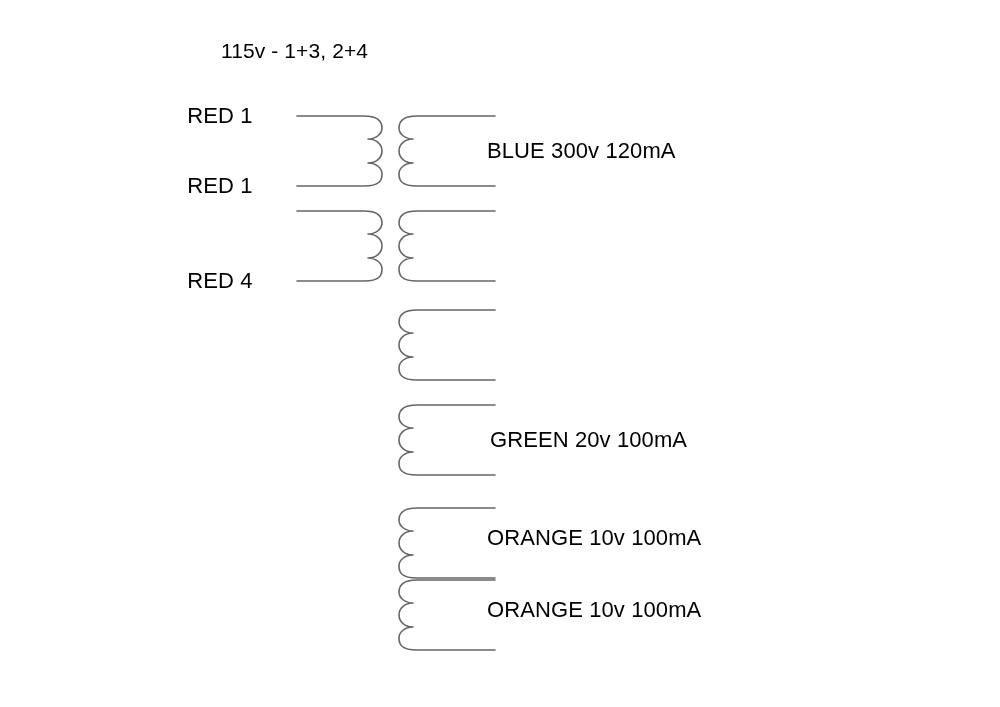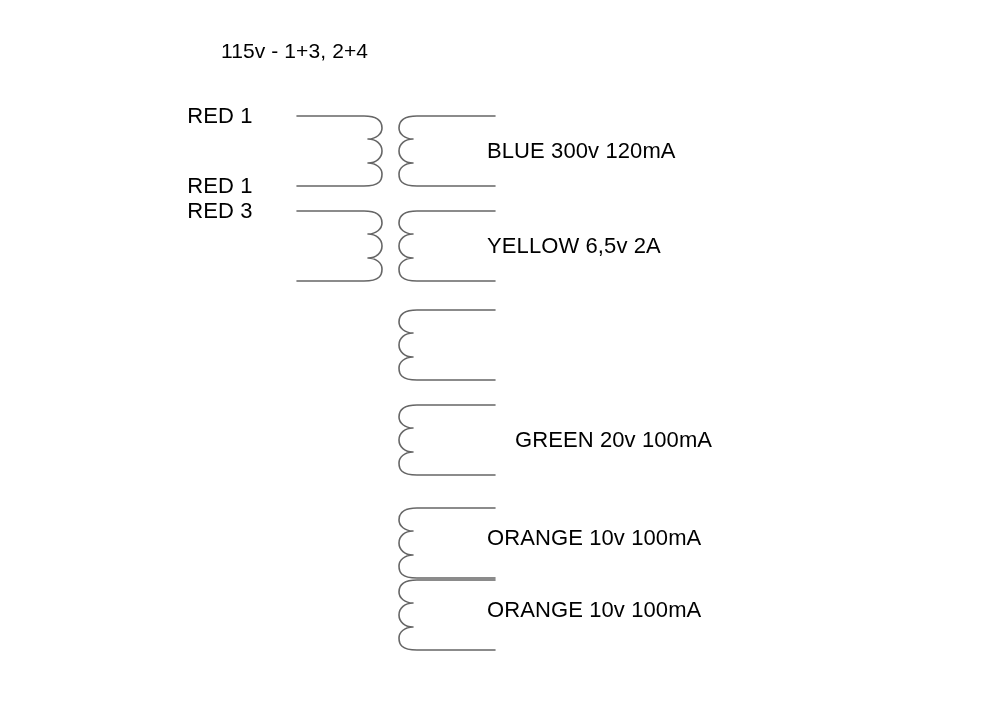--- a/index.html
+++ b/index.html
@@ -53,25 +53,24 @@
 </style>
 </head>
 <body>
 
 <div id="canvas">
 
   <div class="txt note-line" style="left:221px; top:40px;">115v - 1+3, 2+4</div>
 
   <div class="txt pin-label" style="left:150px; top:105px; width:140px;">RED 1</div>
   <div class="txt pin-label" style="left:150px; top:175px; width:140px;">RED 1</div>
-  <div class="txt pin-label" style="left:150px; top:200px; width:140px;">RED 3</div>
+  <div class="txt pin-label" style="left:150px; top:270px; width:140px;">RED 4</div>
 
   <div class="txt sec-label" style="left:487px; top:140px;">BLUE 300v 120mA</div>
-  <div class="txt sec-label" style="left:487px; top:235px;">YELLOW 6,5v 2A</div>
-  <div class="txt sec-label" style="left:515px; top:429px;">GREEN 20v 100mA</div>
+  <div class="txt sec-label" style="left:490px; top:429px;">GREEN 20v 100mA</div>
   <div class="txt sec-label" style="left:487px; top:527px;">ORANGE 10v 100mA</div>
   <div class="txt sec-label" style="left:487px; top:599px;">ORANGE 10v 100mA</div>
 
   <svg id="schematic" viewBox="0 0 1000 707" xmlns="http://www.w3.org/2000/svg">
 
     <g>
       <path class="wire" d="
         M 297,116
         L 364,116
         C 380,116 382,123 382,128

